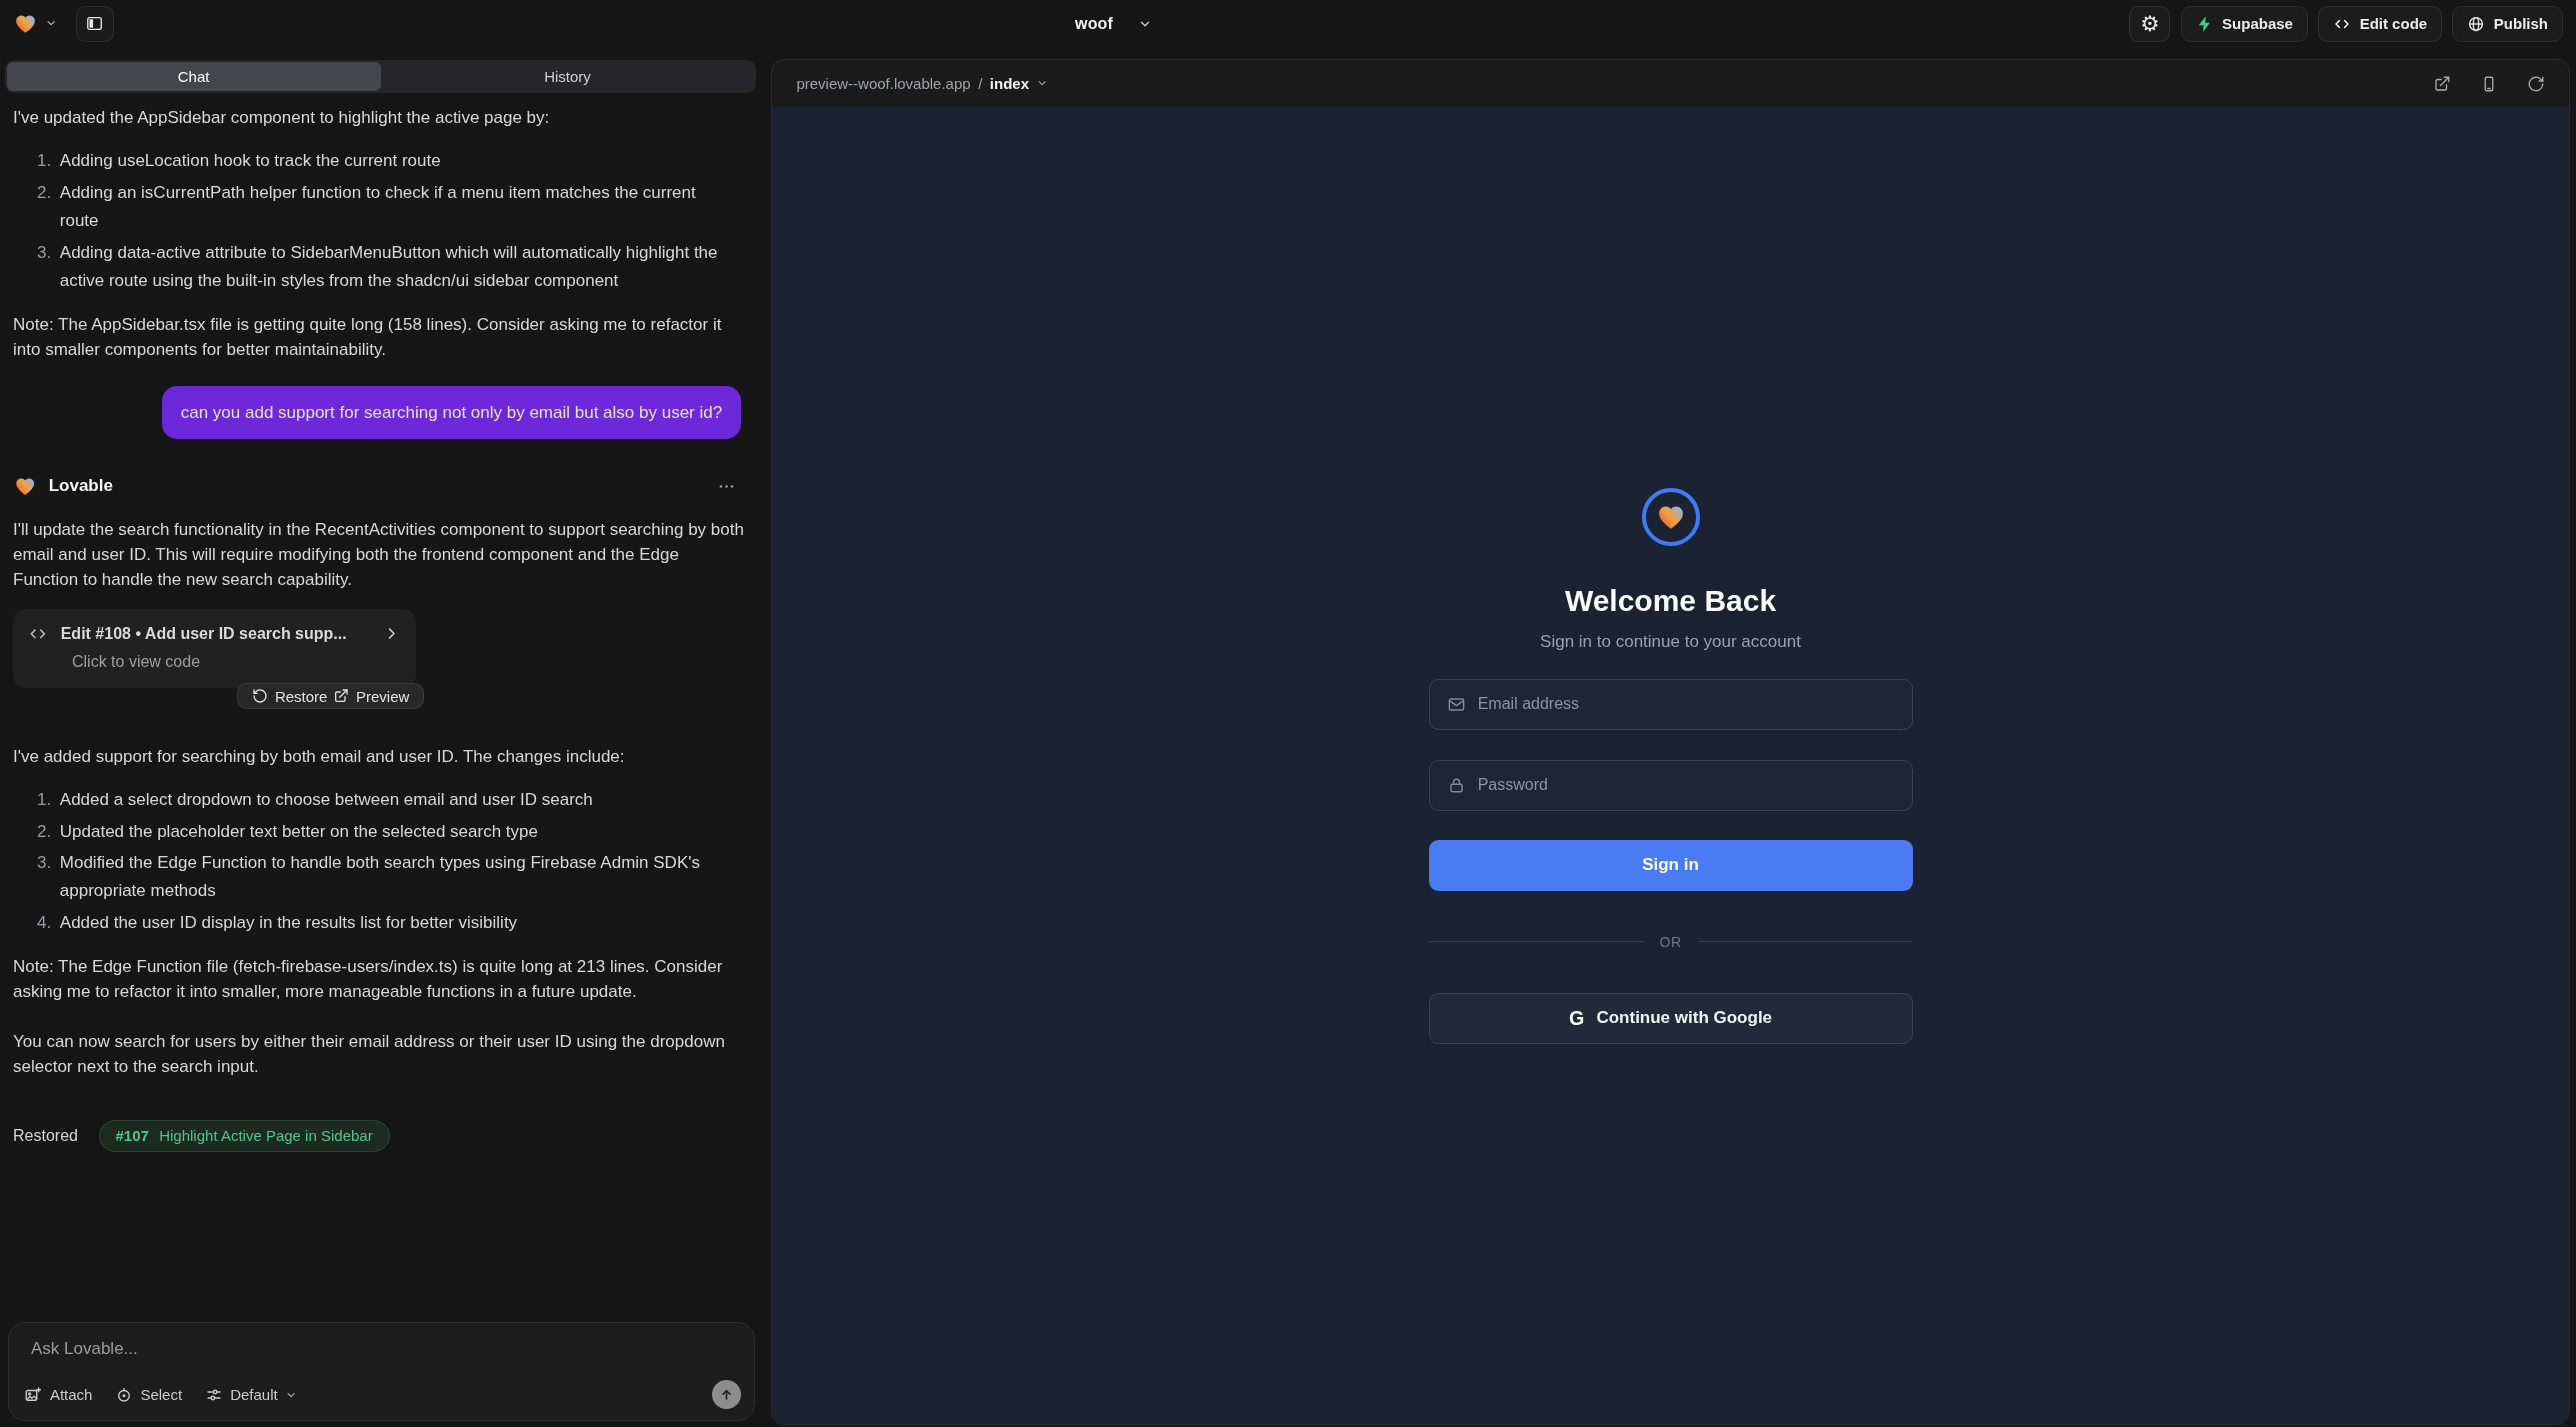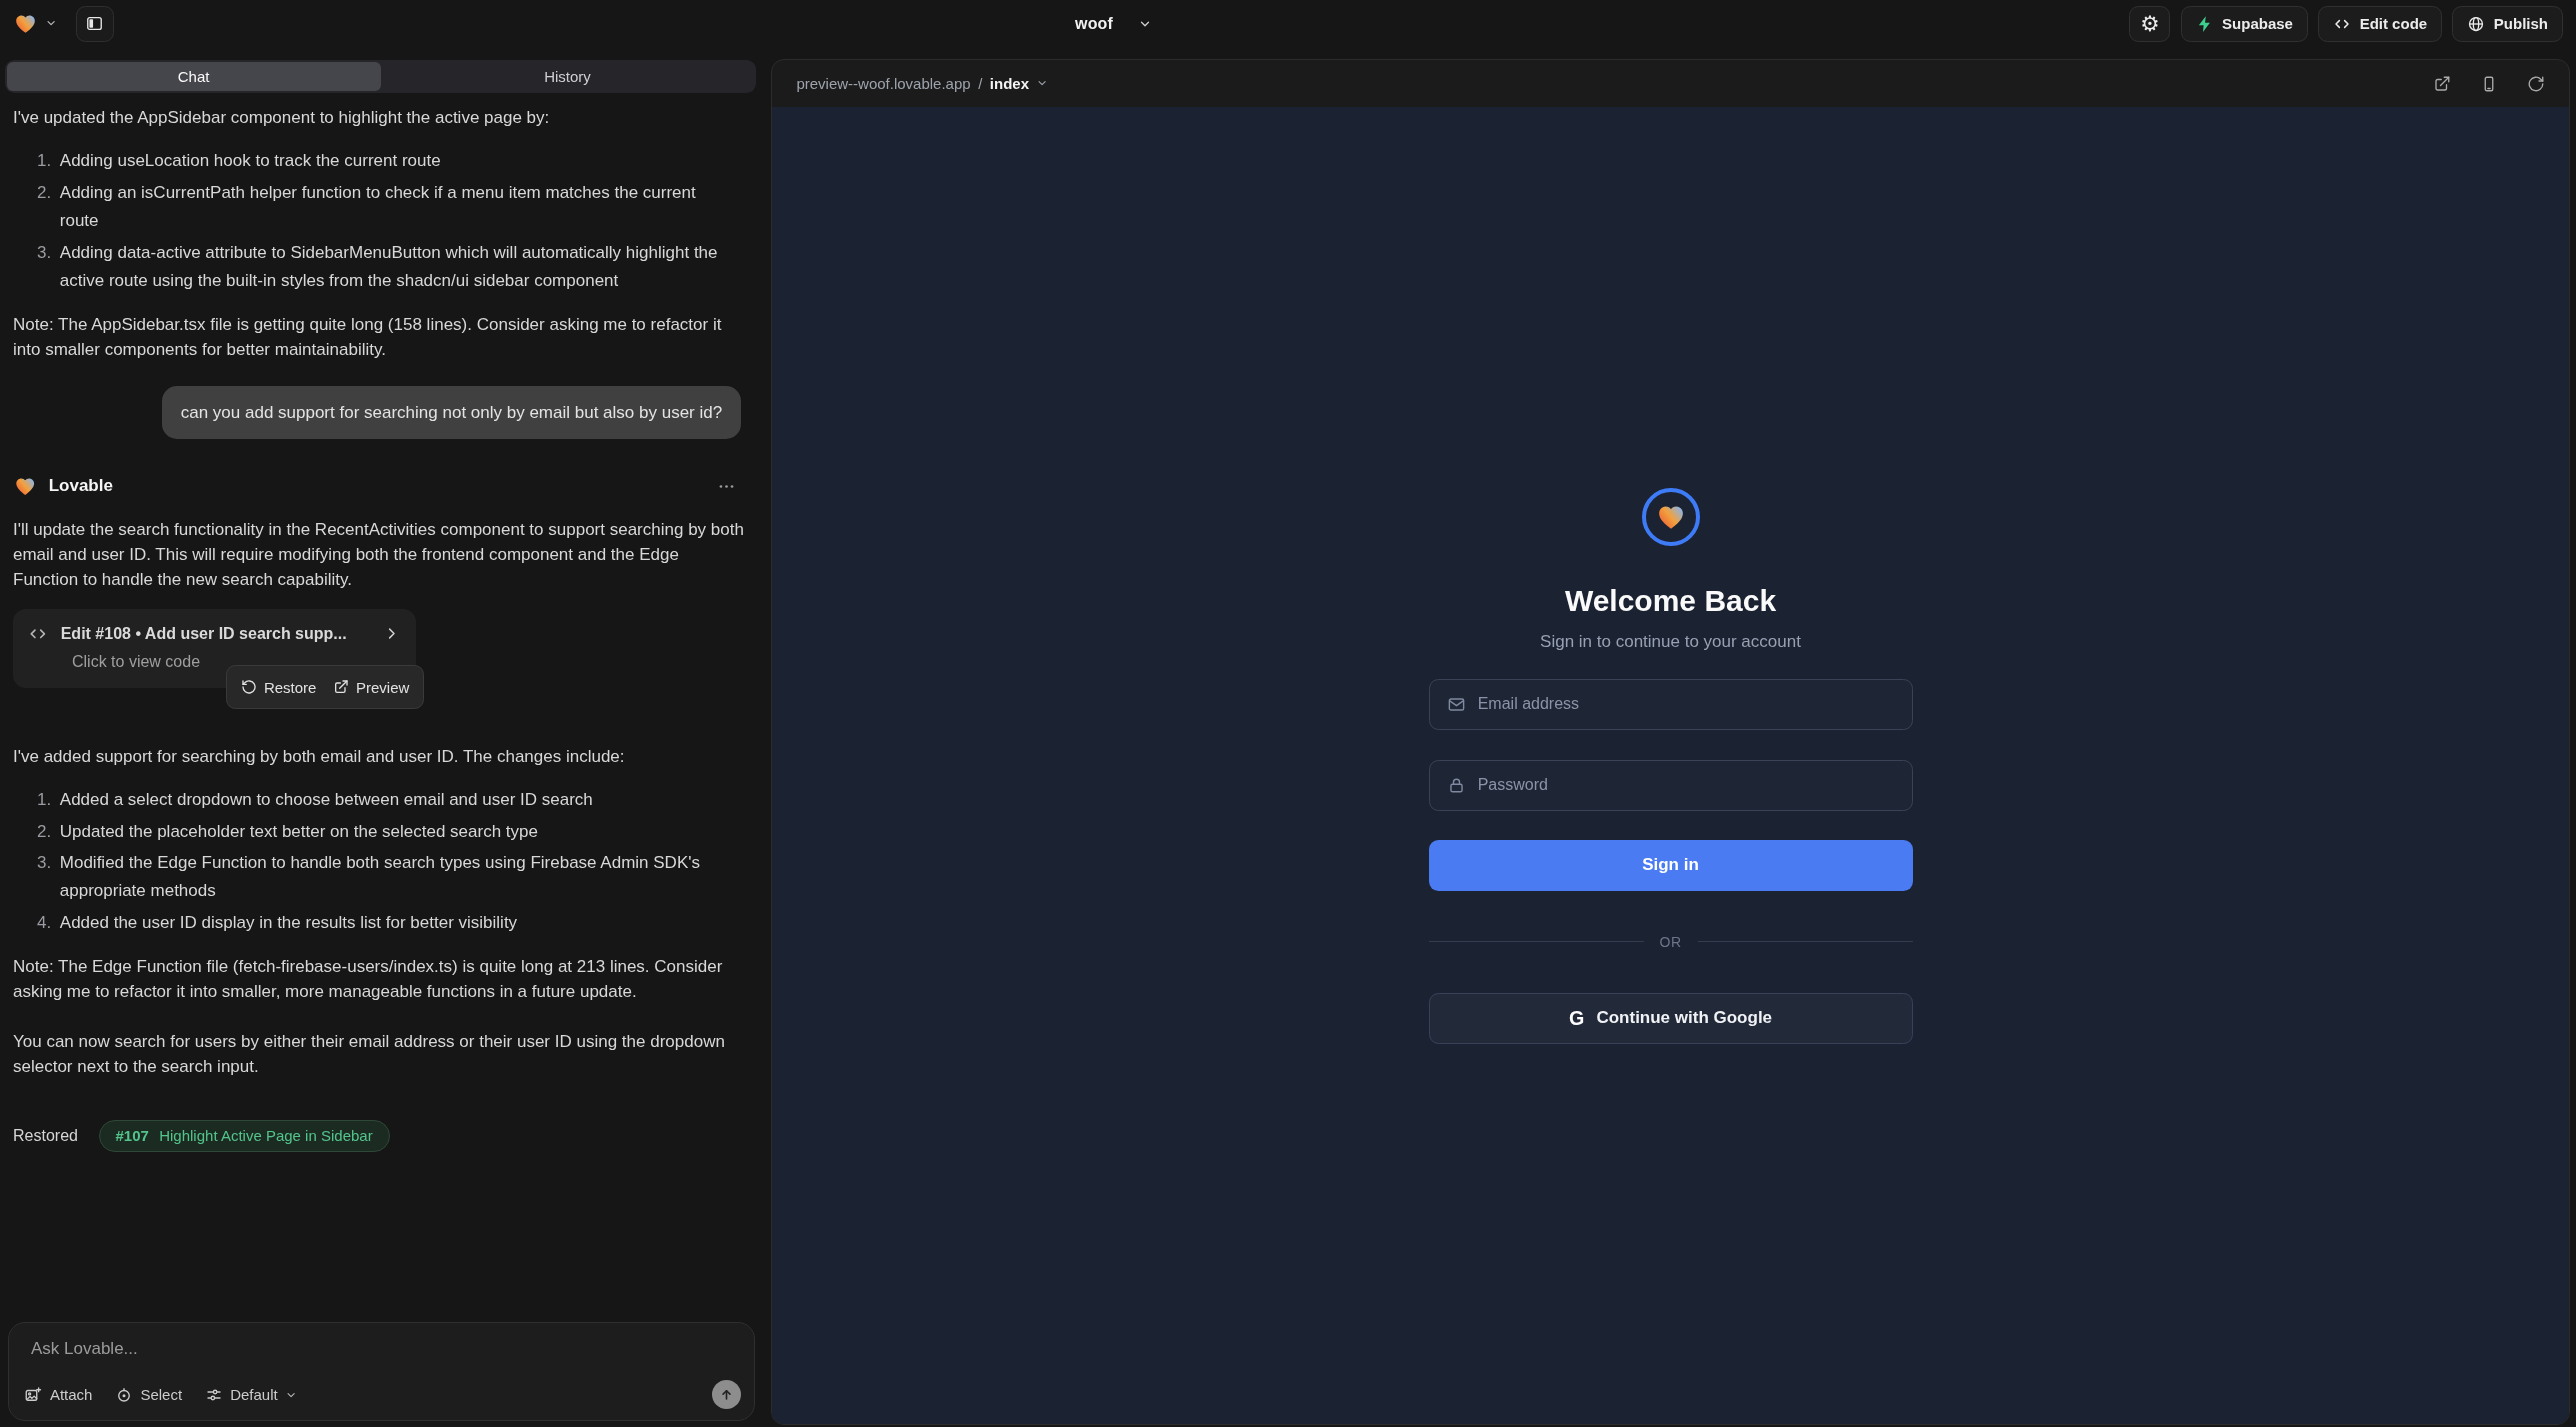--- a/index.html
+++ b/index.html
@@ -41,36 +41,36 @@
 
   .chat-scroll { flex: 1; overflow: hidden; padding: 12.2px 17px 0 13px; }
   .msg-p { font-size: 17px; line-height: 25px; color: #d8d8d8; margin-bottom: 17px; width: 734px; }
   .note-p { margin-bottom: 24.4px; }
   ol.changes { margin: 0 0 17px 0; padding-left: 43px; width: 722px; }
   ol.changes li { font-size: 17px; line-height: 28px; color: #d8d8d8; margin-bottom: 3.8px; padding-left: 3.8px; }
   ol.changes li::marker { color: #9b9ba1; }
 
   .bubble-row { display: flex; justify-content: flex-end; margin: 1.9px 3.8px 36px 0; }
   .user-bubble {
-    background: #404040; border-radius: 15px; padding: 14px 19px; max-width: 608px;
+    background: #6d28d9; border-radius: 15px; padding: 14px 19px; max-width: 608px;
     font-size: 17px; line-height: 25px; color: #e3e3e3;
   }
 
   .lovable-row { display: flex; align-items: center; gap: 11.3px; margin-bottom: 19px; }
   .lovable-name { font-size: 17px; font-weight: bold; color: #f5f5f5; }
   .more-dots { margin-left: auto; margin-right: 9.4px; color: #9a9a9a; cursor: pointer; }
 
   .edit-card-wrap { position: relative; width: 403px; margin: 1.9px 0 56px 0; }
   .edit-card { background: #212121; border-radius: 13px; padding: 15px 17px 17px 15px; cursor: pointer; }
   .edit-card-top { display: flex; align-items: center; gap: 13px; }
   .edit-title { font-size: 16px; color: #dadada; font-weight: bold; flex: 1; white-space: nowrap; }
   .edit-sub { font-size: 16px; color: #9f9f9f; margin: 9.4px 0 0 44px; }
   .card-actions {
-    position: absolute; right: -8.4px; bottom: -21.6px; height: 44px; background: #282828;
-    border: 0.9px solid #3a3a3a; border-radius: 9.4px; display: flex; align-items: center; gap: 17px; padding: 0 14px;
+    position: absolute; right: -8.4px; bottom: -21.6px; height: 26px; background: #282828;
+    border: 0.9px solid #3a3a3a; border-radius: 9.4px; display: flex; align-items: center; gap: 6px; padding: 0 14px;
   }
   .card-action { display: flex; align-items: center; gap: 6.6px; font-size: 15px; color: #e2e2e2; cursor: pointer; }
 
   .restored-row { display: flex; align-items: center; gap: 20.6px; margin: 41px 0 0 0; }
   .restored-label { font-size: 16px; color: #d6d6d6; }
   .version-badge {
     display: flex; align-items: center; gap: 10.3px; height: 32px; padding: 0 16px;
     background: #1c2b22; border: 0.9px solid #2e4837; border-radius: 17px; cursor: pointer;
   }
   .version-badge .vb-id { font-size: 15px; color: #53c48c; font-weight: bold; }

